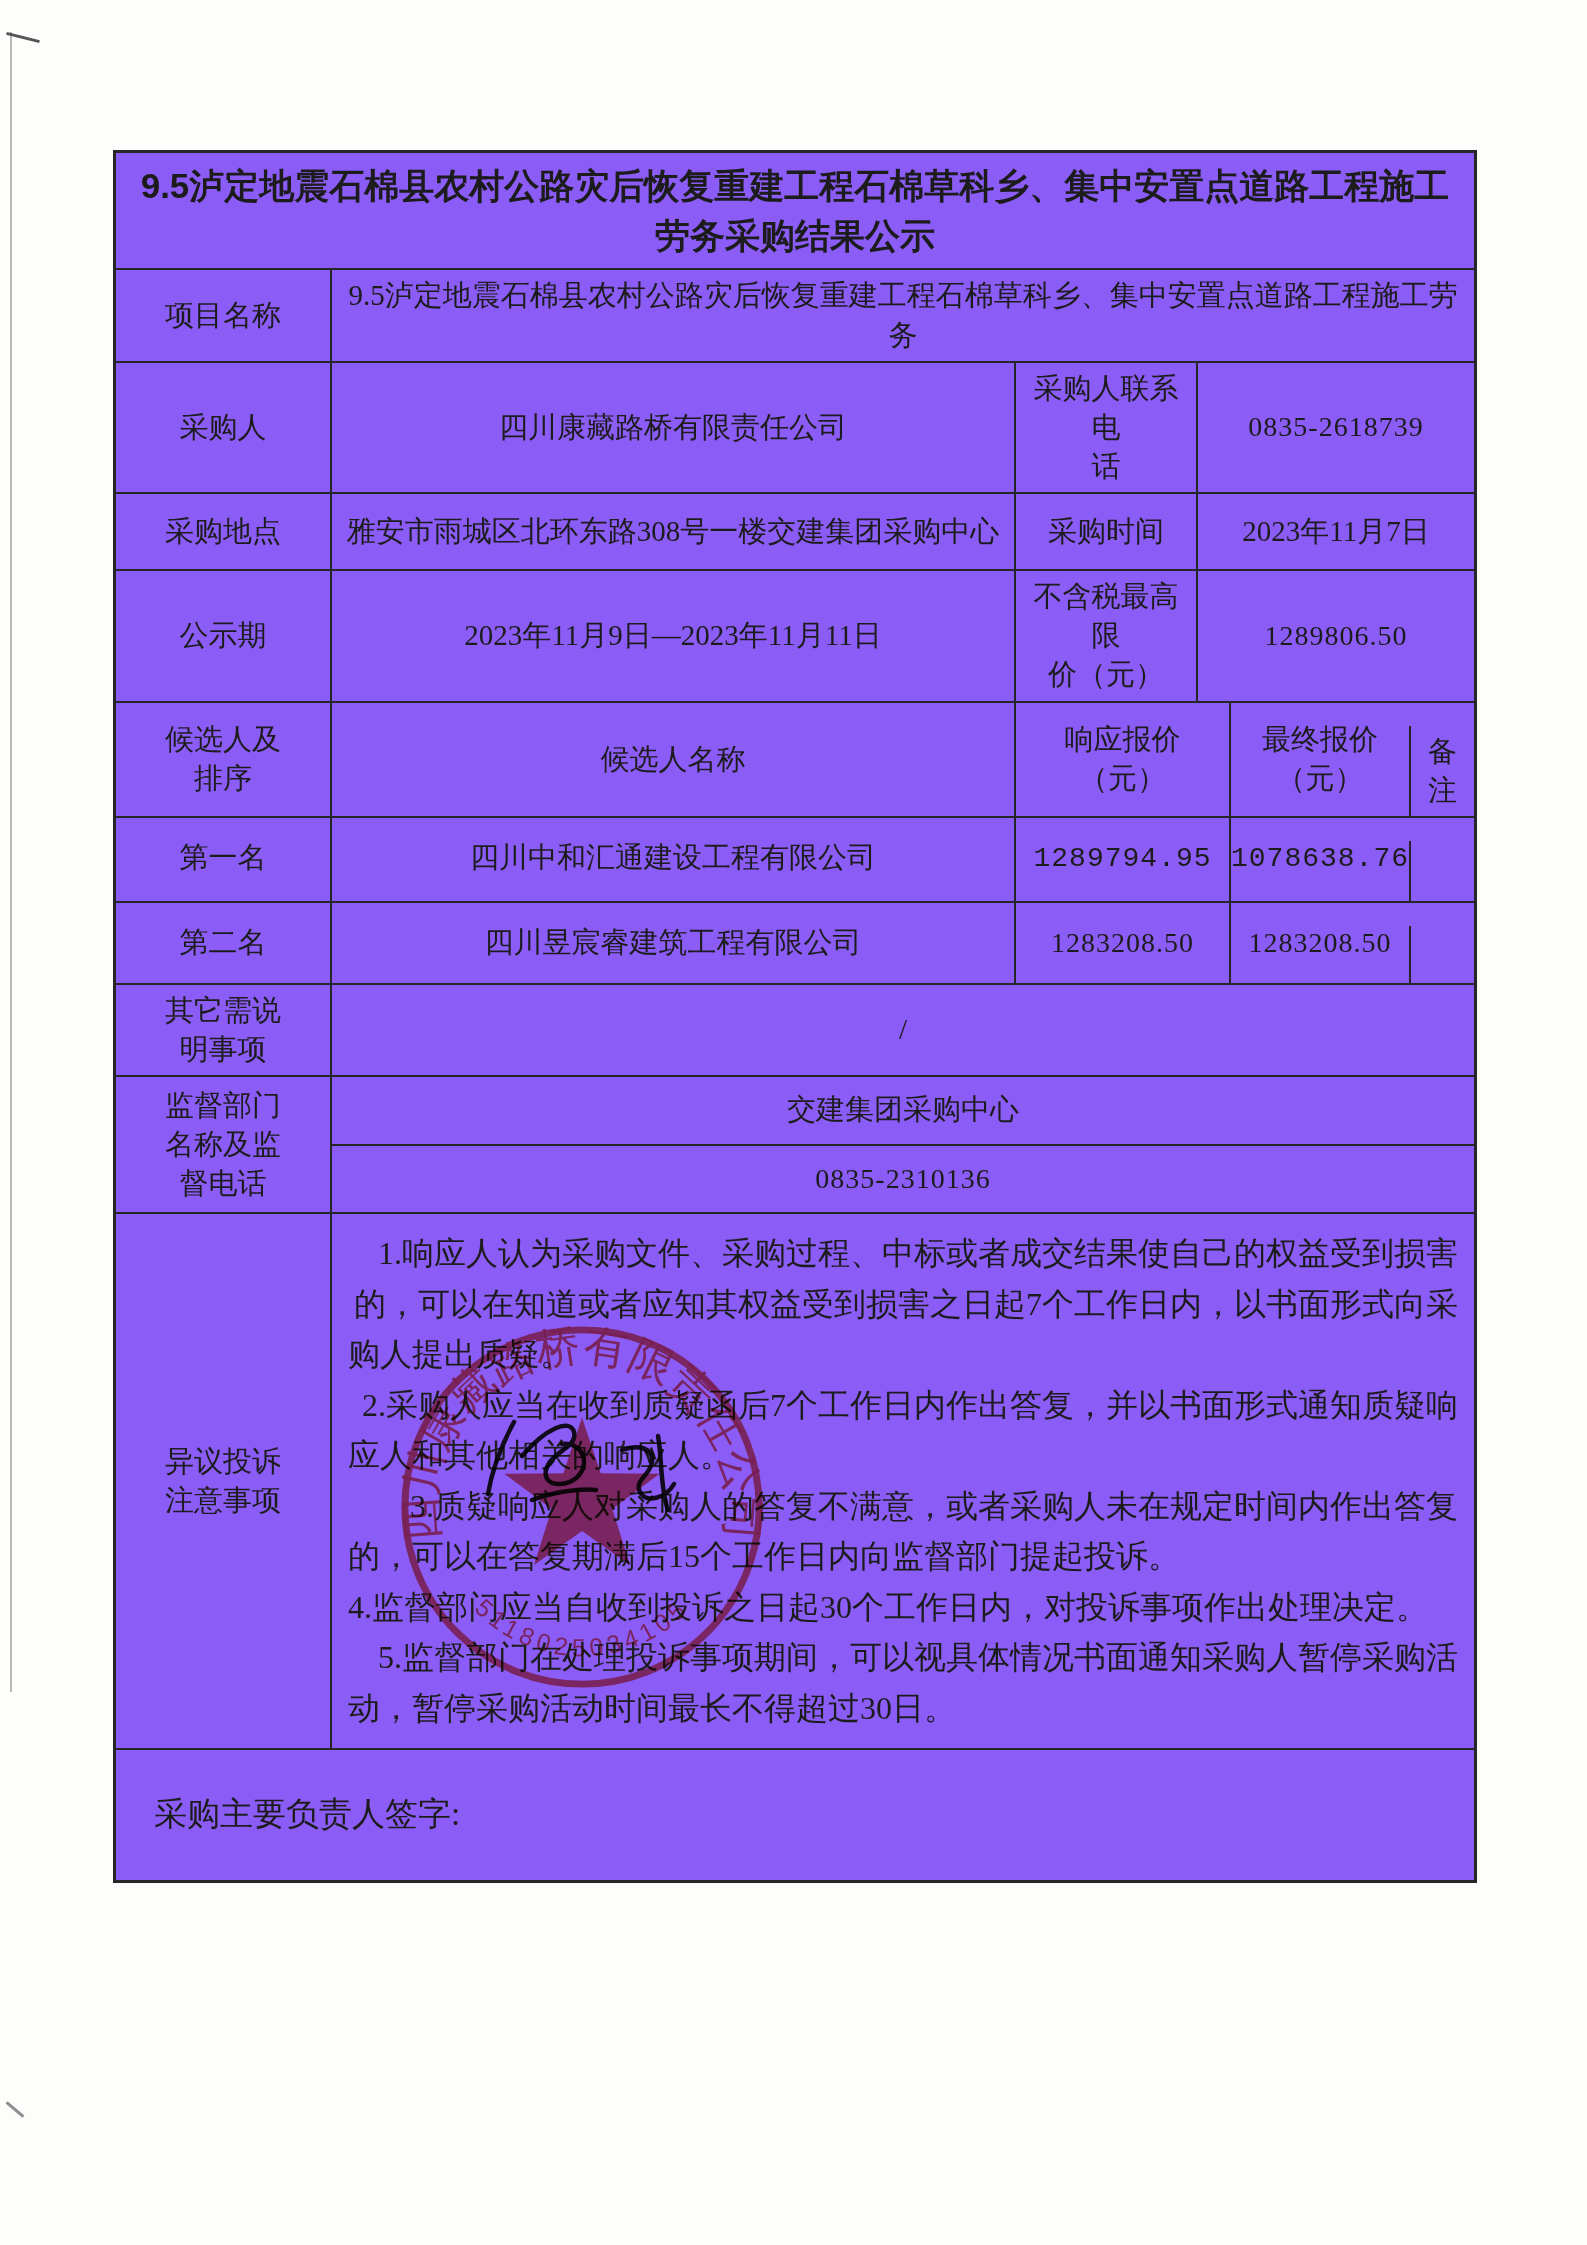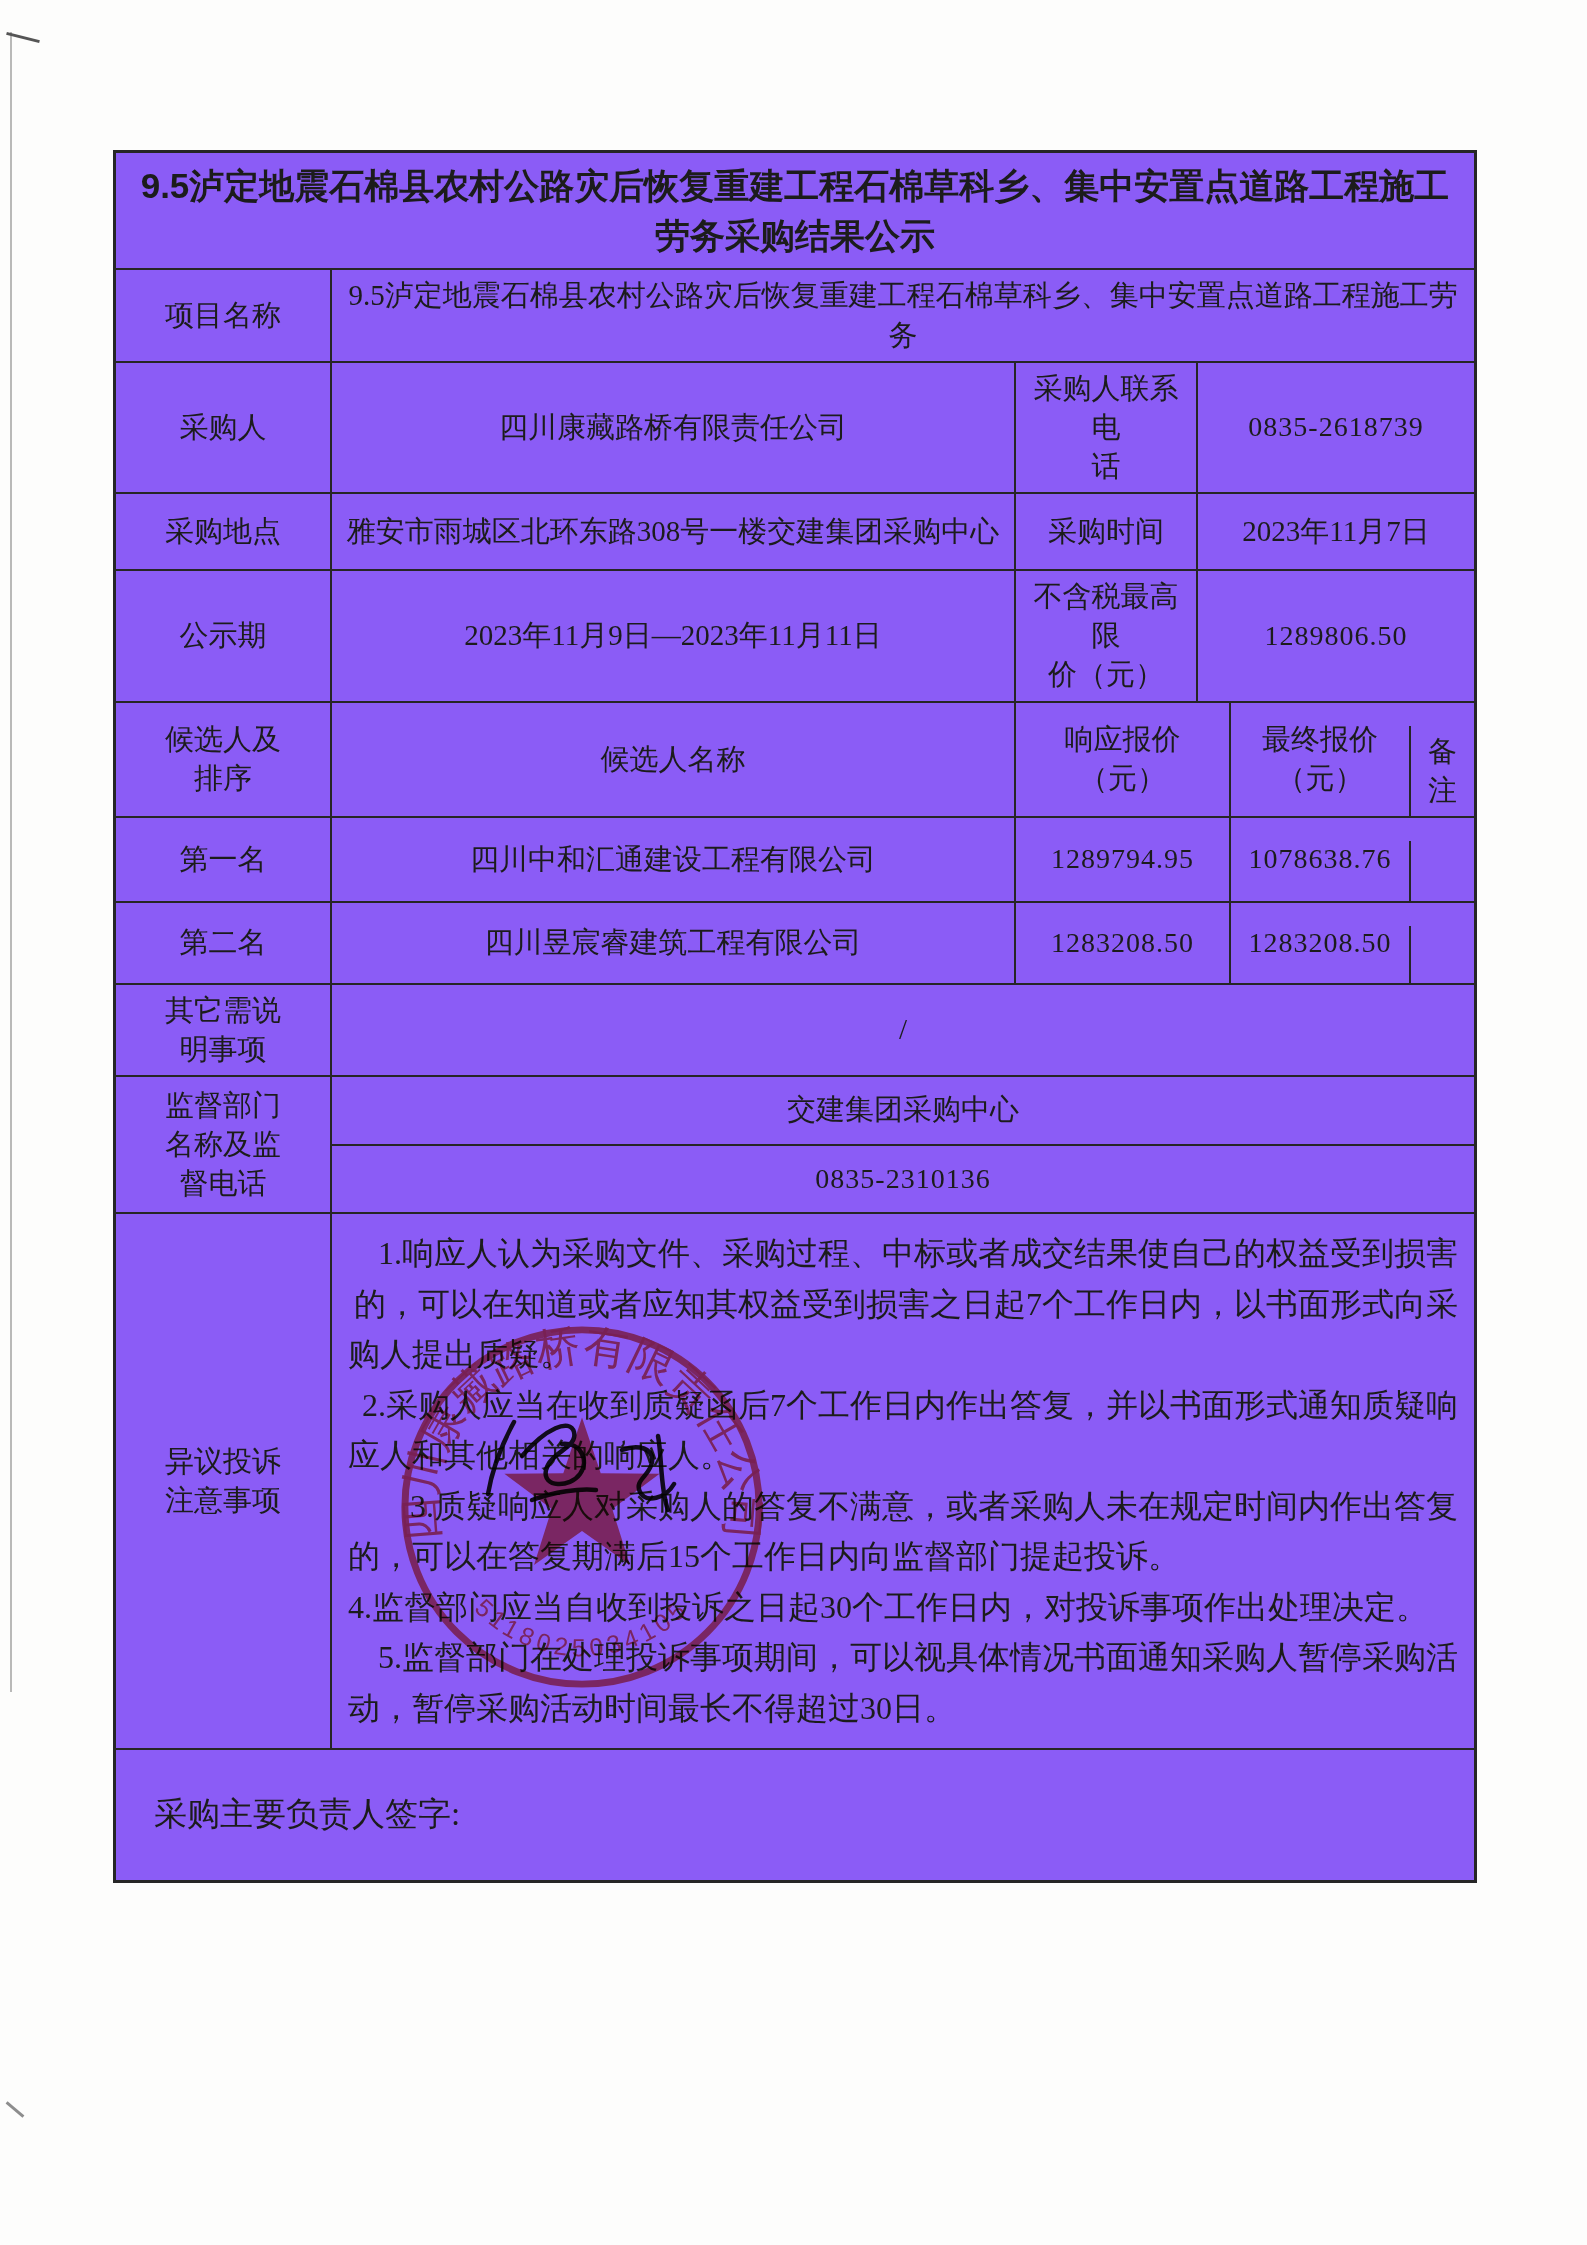--- a/index.html
+++ b/index.html
@@ -47,21 +47,21 @@
   .r-title{min-height:100px;}
   .title-cell{
     flex:1 1 auto;font-family:"Liberation Sans","DejaVu Sans",sans-serif;
     font-weight:bold;font-size:35px;line-height:1.42;padding:8px 20px;
   }
   .r-project{min-height:82px;}
   .r-purchaser{min-height:73px;}
   .r-location{min-height:75px;}
   .r-publicity{min-height:107px;}
   .r-candhead{min-height:77px;}
-  .r-cand1{min-height:83px;}
+  .r-cand1{min-height:83px;font-family:Liberation Mono, monospace;}
   .r-cand2{min-height:80px;}
   .r-other{min-height:76px;}
   .r-supervision{min-height:135px;}
   .r-objection{min-height:358px;}
   .r-signature{min-height:130px;}
 
   .sup-right{flex:1 1 auto;display:flex;flex-direction:column;}
   .sup-sub{flex:1 1 50%;display:flex;align-items:center;justify-content:center;font-size:29px;}
   .sup-sub + .sup-sub{border-top:2px solid #262626;}
 

